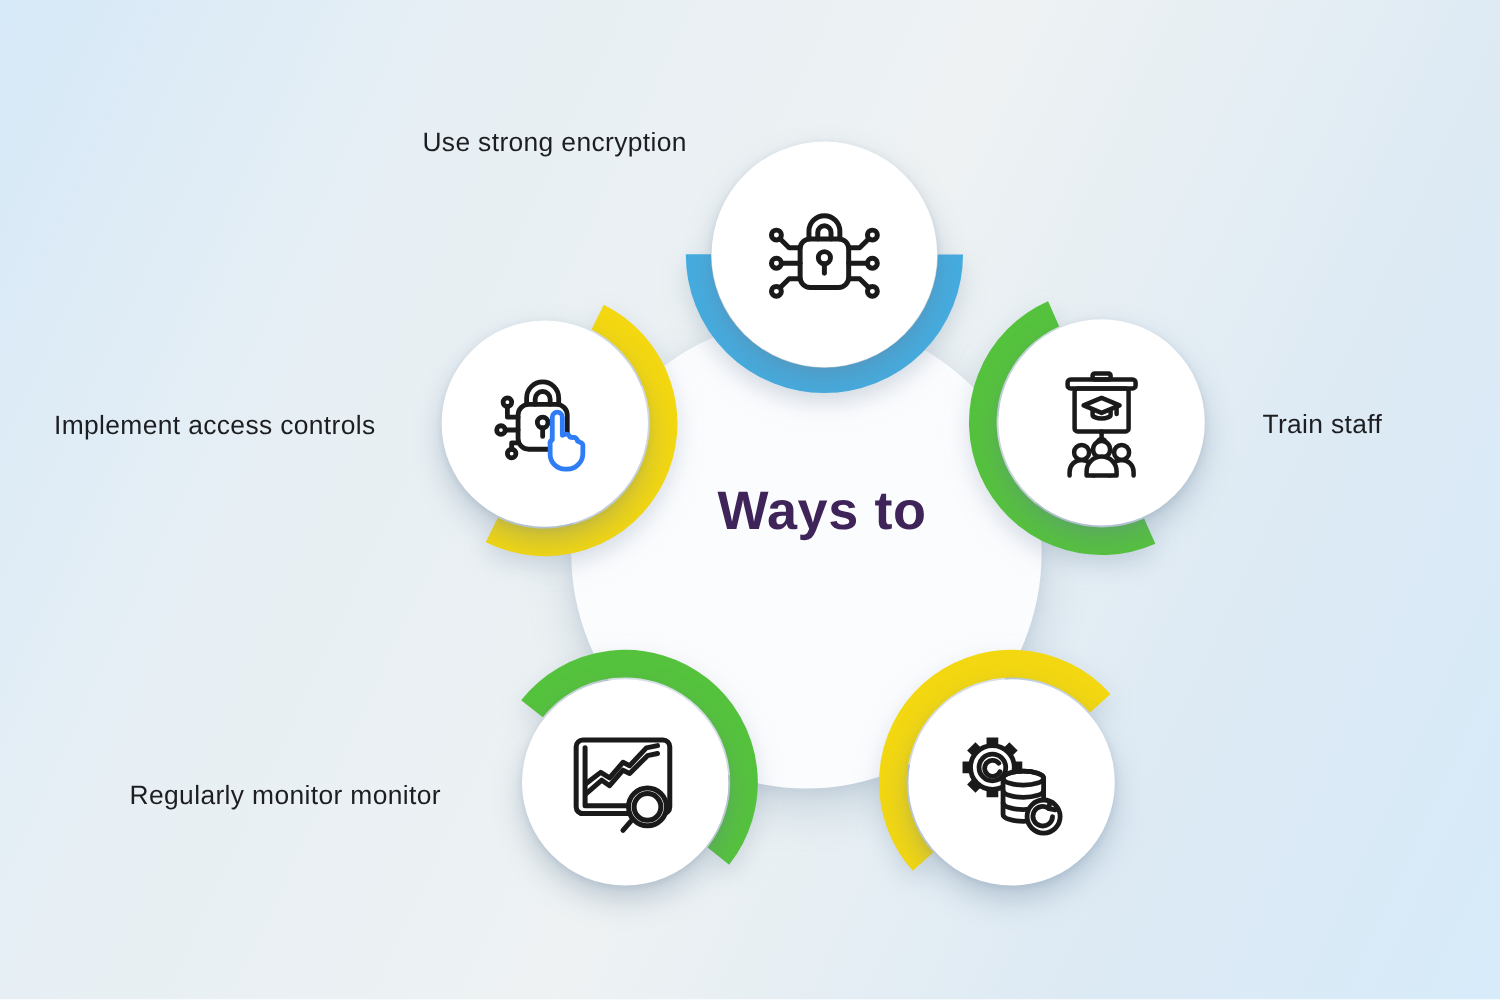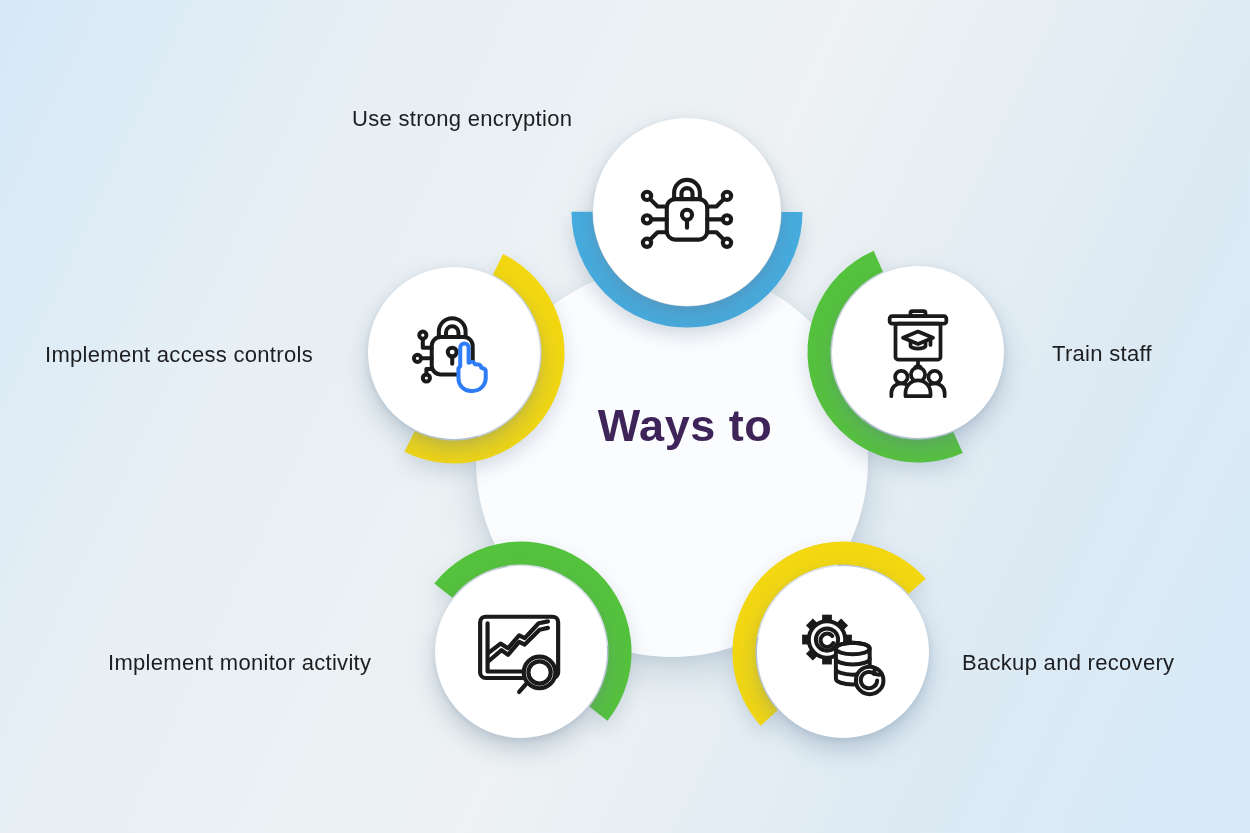--- a/index.html
+++ b/index.html
@@ -165,16 +165,15 @@
       <path class="ink" d="M48,73 a19,6.5 0 0 0 38,0"></path>
       <circle class="ink-fill" cx="86" cy="86" r="15.5"></circle>
       <path class="ink" d="M91,78.5 a9.2,9.2 0 1 0 3.4,7.6"></path>
       <path class="ink" d="M91,78.5 l0.8,-6 M91,78.5 l6,1.2"></path>
     </svg>
   </div>
 
   <div class="label label-encryption">Use strong encryption</div>
   <div class="label label-access">Implement access controls</div>
   <div class="label label-train">Train staff</div>
-  <div class="label label-monitor">Implement monitor activity</div>
-  <div class="label label-backup">Backup and recovery</div>
+  <div class="label label-monitor">Regularly monitor monitor</div>
 
 </div>
 
 </body></html>

